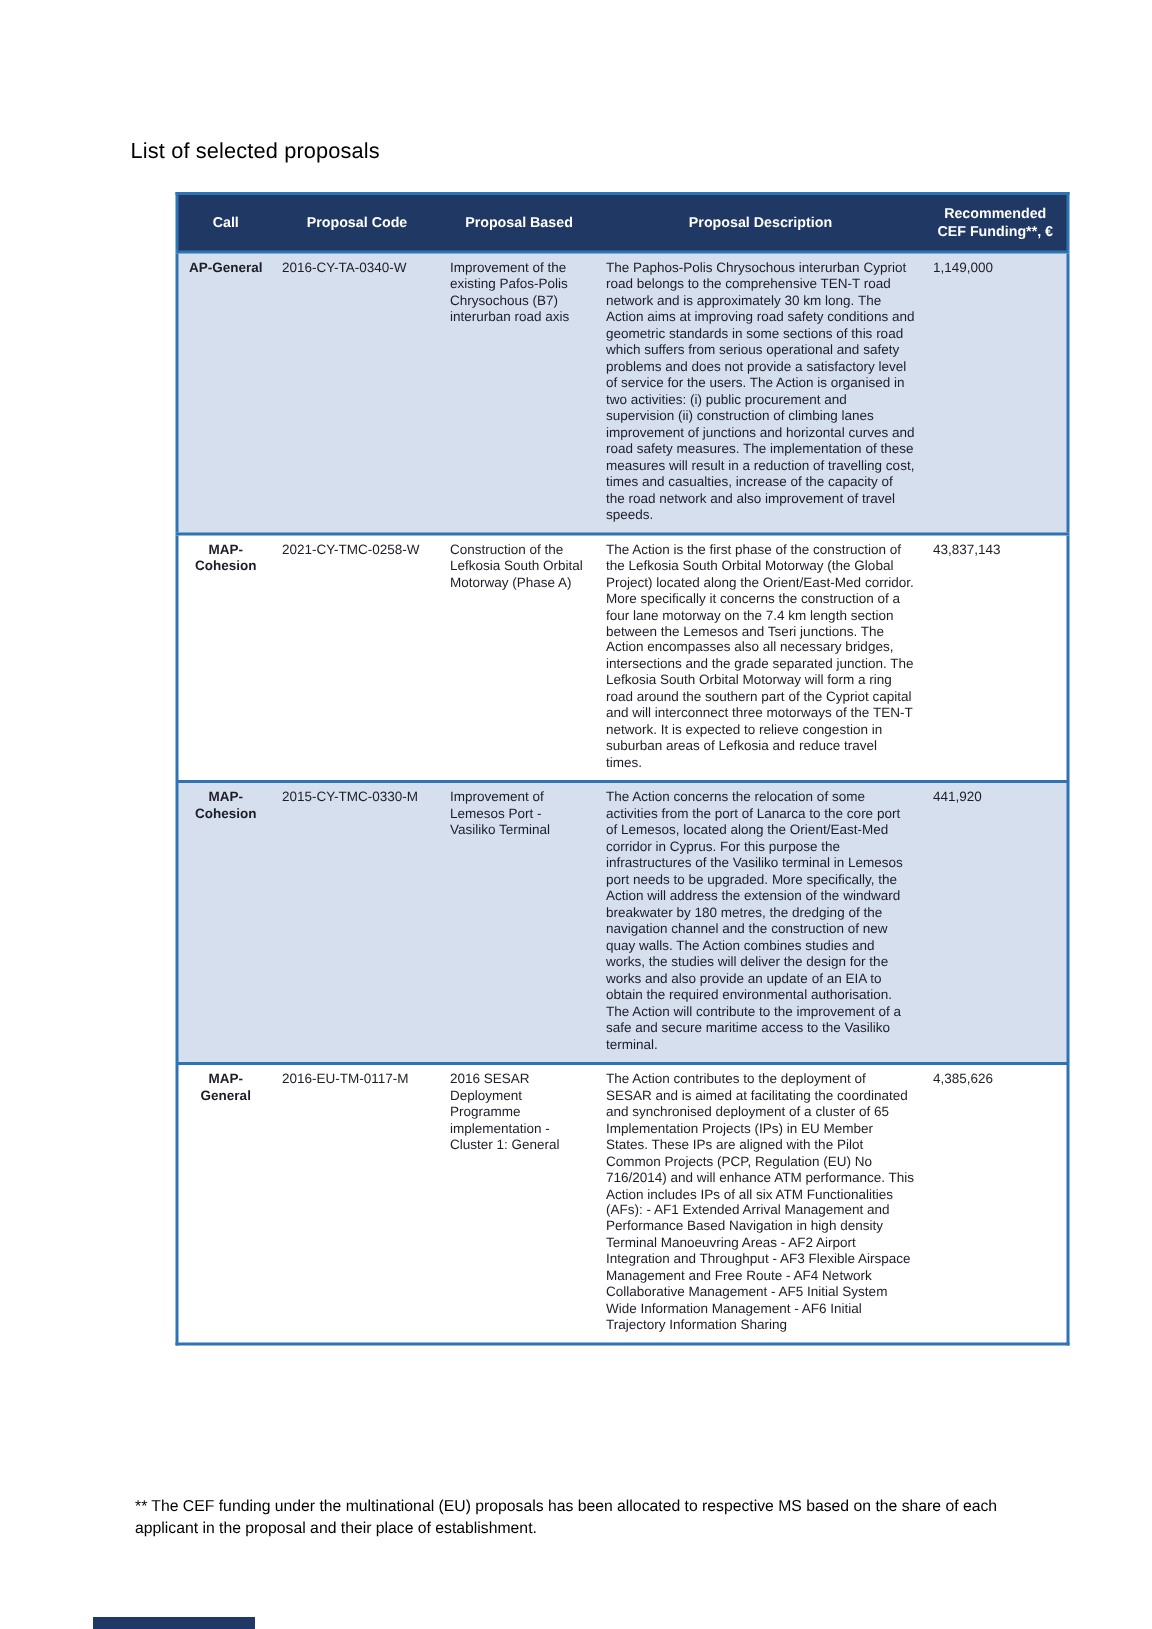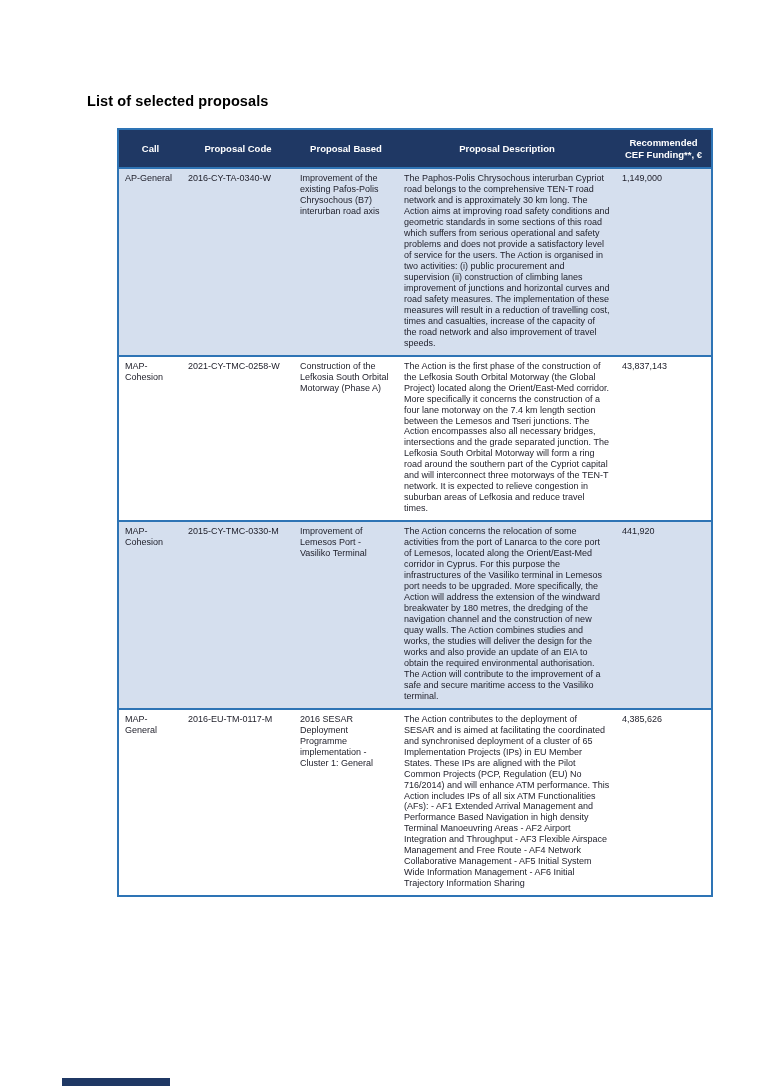--- a/index.html
+++ b/index.html
@@ -10,21 +10,21 @@
     color: #1a1a1a;
     position: relative;
     overflow: hidden;
   }
   .page { position: absolute; inset: 0; background: #ffffff; }
 
   .doc-title {
     position: absolute;
     left: 87px; top: 93px;
     font-size: 14.5px;
-    font-weight: bold;
+    font-weight: normal;
     color: #000000;
     letter-spacing: 0.1px;
   }
 
   table.proposals {
     position: absolute;
     left: 87px; top: 128px;
     width: 594px;
     border-collapse: collapse;
     table-layout: fixed;
@@ -57,21 +57,21 @@
   }
   table.proposals tbody tr:nth-child(odd) td { background: #D5DFEE; }
   table.proposals tbody tr:nth-child(even) td { background: #ffffff; }
 
   .col-call { width: 64px; }
   .col-code { width: 112px; }
   .col-title { width: 104px; }
   .col-desc { width: 218px; }
   .col-fund { width: 96px; }
 
-  td.cell-call { font-weight: normal; }
+  td.cell-call { font-weight: bold; text-align: center; }
   td.cell-fund { text-align: left; }
 
   .footnote {
     position: absolute;
     left: 90px; top: 997px;
     width: 606px;
     font-size: 10.5px;
     line-height: 1.45;
     color: #000000;
   }
@@ -132,16 +132,17 @@
         <tr>
           <td class="cell-call">MAP-General</td>
           <td class="cell-code">2016-EU-TM-0117-M</td>
           <td class="cell-title">2016 SESAR Deployment Programme implementation - Cluster 1: General</td>
           <td class="cell-desc">The Action contributes to the deployment of SESAR and is aimed at facilitating the coordinated and synchronised deployment of a cluster of 65 Implementation Projects (IPs) in EU Member States. These IPs are aligned with the Pilot Common Projects (PCP, Regulation (EU) No 716/2014) and will enhance ATM performance. This Action includes IPs of all six ATM Functionalities (AFs): - AF1 Extended Arrival Management and Performance Based Navigation in high density Terminal Manoeuvring Areas - AF2 Airport Integration and Throughput - AF3 Flexible Airspace Management and Free Route - AF4 Network Collaborative Management - AF5 Initial System Wide Information Management - AF6 Initial Trajectory Information Sharing</td>
           <td class="cell-fund">4,385,626</td>
         </tr>
       </tbody>
   </table>
 
+  <div class="footnote">** The CEF funding under the multinational (EU) proposals has been allocated to respective MS based on the share of each applicant in the proposal and their place of establishment.</div>
 
   <div class="bottom-bar"></div>
 
 </div>
 
 </body></html>

